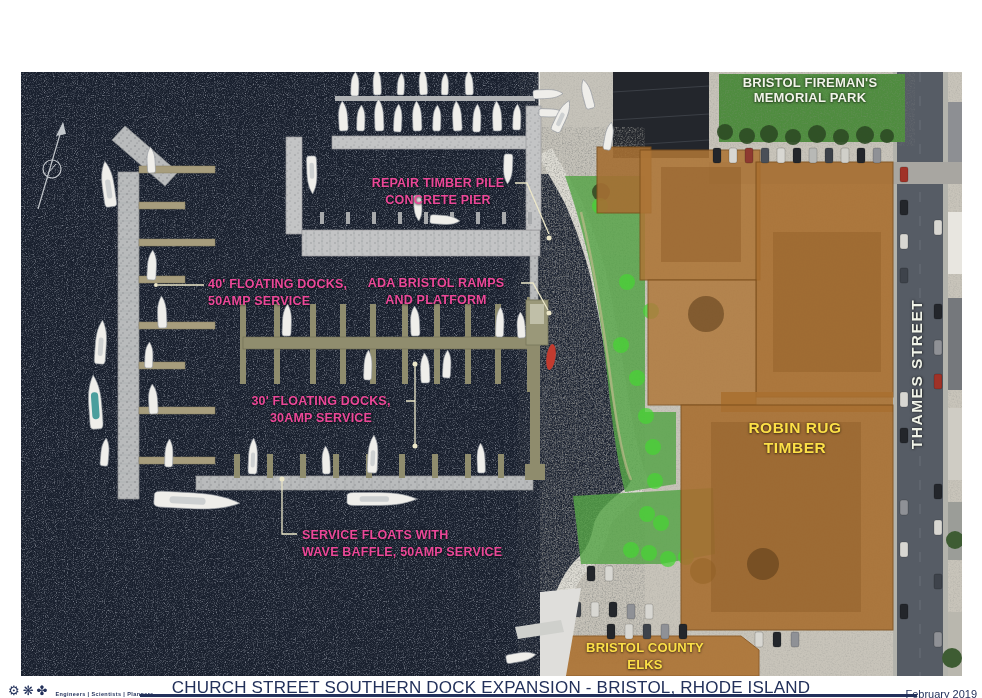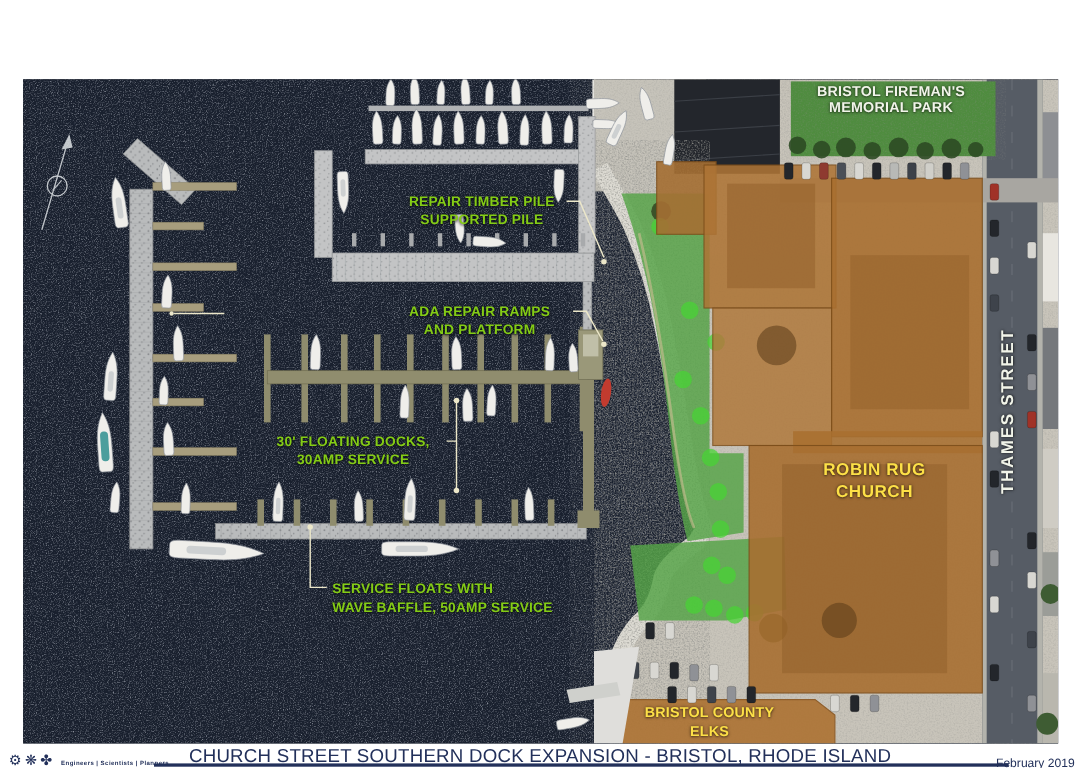--- a/index.html
+++ b/index.html
@@ -3,21 +3,21 @@
 <meta charset="utf-8">
 <style>
   html,body{margin:0;padding:0;background:#fff;}
   .page{position:relative;width:982px;height:698px;background:#ffffff;overflow:hidden;
         font-family:"Liberation Sans",sans-serif;margin-top:44px;}
   .map{position:absolute;left:21px;top:28px;width:941px;height:604px;background:#19202e;overflow:hidden;}
   .map svg{position:absolute;left:0;top:0;}
   .maplabel{position:absolute;white-space:nowrap;text-align:center;line-height:17px;
             font-size:12.5px;font-weight:bold;letter-spacing:.2px;
             text-shadow:0 0 3px rgba(0,0,0,.55),0 1px 2px rgba(0,0,0,.4);}
-  .cream{color:#84cc16;}
+  .cream{color:#ec4899;}
   .whitelab{color:#f1f4e9;}
   .warmwhite{color:#fde047;}
   .big{font-size:15.5px;line-height:20px;letter-spacing:.5px;}
   .footer-title{position:absolute;left:0;top:634px;width:982px;text-align:center;
         color:#22305a;font-size:17px;letter-spacing:.2px;}
   .footer-rule{position:absolute;left:140px;top:650px;width:777px;height:3px;background:#22305a;}
   .footer-date{position:absolute;right:5px;top:644px;color:#22305a;font-size:11px;}
   .logo{position:absolute;left:8px;top:640px;display:flex;align-items:center;color:#22305a;}
   .logo .ico{font-size:13px;margin-right:3px;line-height:14px;}
   .logo .tag{font-size:5.5px;font-weight:bold;letter-spacing:.4px;margin-left:5px;margin-top:6px;}
@@ -608,37 +608,41 @@
           <circle cx="261" cy="407" r="2.5" stroke="none"></circle>
       </g>
     </svg>
 
     <div class="maplabel whitelab" style="left:789px;top:3px;transform:translateX(-50%);line-height:15px;font-size:13px;">
       <div>BRISTOL FIREMAN'S</div>
       <div>MEMORIAL PARK</div>
     </div>
     <div class="maplabel cream" style="left:338px;top:103px;width:158px;">
       <div>REPAIR TIMBER PILE</div>
-      <div>SUPPORTED PILE</div>
+      <div>CONCRETE PIER</div>
+    </div>
+    <div class="maplabel cream" style="left:187px;top:204px;text-align:left;">
+      <div>40' FLOATING DOCKS,</div>
+      <div>50AMP SERVICE</div>
     </div>
     <div class="maplabel cream" style="left:330px;top:203px;width:170px;">
-      <div>ADA REPAIR RAMPS</div>
+      <div>ADA BRISTOL RAMPS</div>
       <div>AND PLATFORM</div>
     </div>
     <div class="maplabel cream" style="left:216px;top:321px;width:168px;">
       <div>30' FLOATING DOCKS,</div>
       <div>30AMP SERVICE</div>
     </div>
     <div class="maplabel cream" style="left:281px;top:455px;text-align:left;">
       <div>SERVICE FLOATS WITH</div>
       <div>WAVE BAFFLE, 50AMP SERVICE</div>
     </div>
     <div class="maplabel warmwhite big" style="left:774px;top:346px;transform:translateX(-50%);">
       <div>ROBIN RUG</div>
-      <div>CHURCH</div>
+      <div>TIMBER</div>
     </div>
     <div class="maplabel whitelab big" style="left:896px;top:302px;transform:translate(-50%,-50%) rotate(-90deg);letter-spacing:1.5px;">THAMES STREET</div>
     <div class="maplabel warmwhite" style="left:624px;top:567px;transform:translateX(-50%);font-size:13px;">
       <div>BRISTOL COUNTY</div>
       <div>ELKS</div>
     </div>
   </div>
 
   <div class="footer-title">CHURCH STREET SOUTHERN DOCK EXPANSION - BRISTOL, RHODE ISLAND</div>
   <div class="footer-rule"></div>

